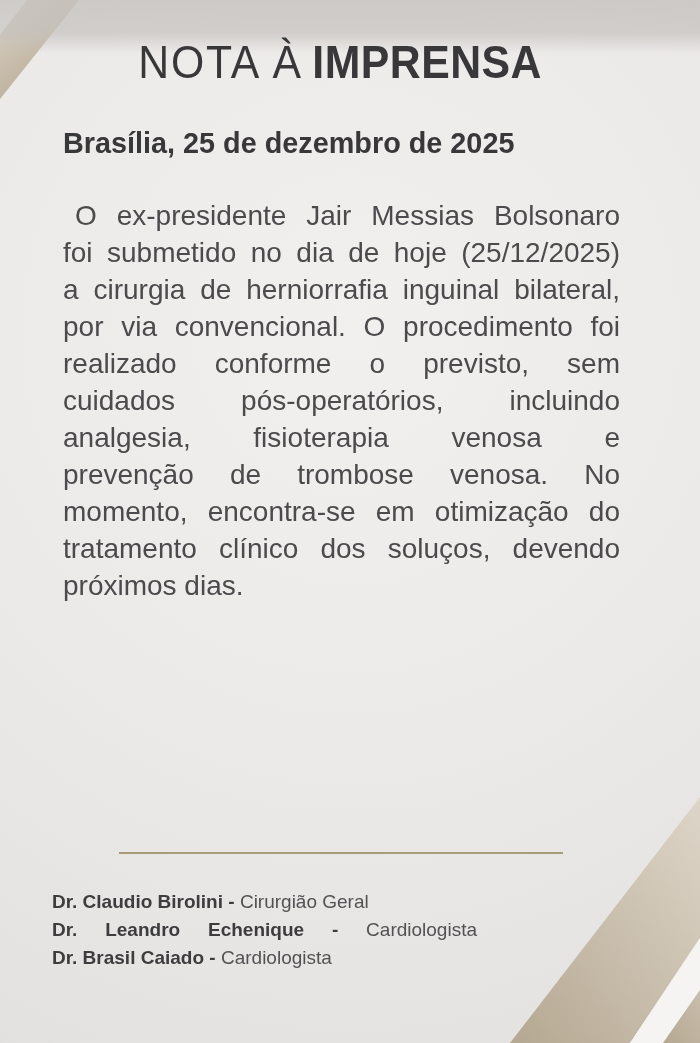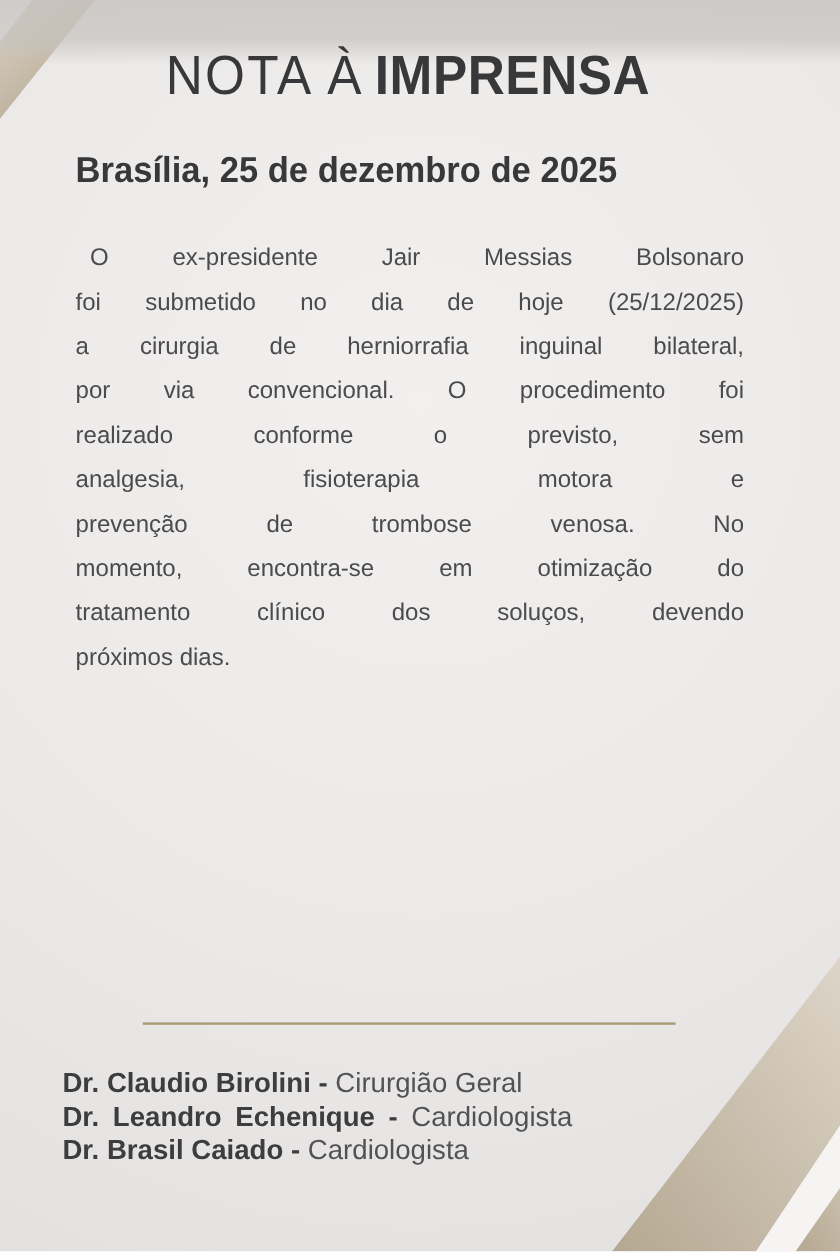--- a/index.html
+++ b/index.html
@@ -70,21 +70,21 @@
     transform: scaleX(0.96);
     transform-origin: 0 0;
     white-space: nowrap;
   }
 
   .body-paragraph {
     position: absolute;
     top: 197px;
     left: 63px;
     width: 557px;
-    font-size: 20px;
+    font-size: 28px;
     line-height: 37px;
     color: var(--body-color, #4b4b4d);
   }
   .body-line {
     text-align: justify;
     text-align-last: left;
   }
   .body-line.stretch {
     text-align: justify;
     text-align-last: justify;
@@ -100,21 +100,21 @@
     width: 444px;
     height: 2px;
     background: var(--divider-color, #a89b78);
   }
 
   .signature-block {
     position: absolute;
     top: 888px;
     left: 52px;
     width: 425px;
-    font-size: 23px;
+    font-size: 19px;
     line-height: 28px;
     color: var(--role-color, #525254);
   }
   .sig-line {
     text-align: justify;
     text-align-last: left;
   }
   .sig-line.stretch {
     text-align-last: justify;
   }
@@ -146,21 +146,22 @@
   </div>
 
   <div class="dateline">Brasília, 25 de dezembro de 2025</div>
 
   <div class="body-paragraph">
       <div class="body-line stretch indent">O ex-presidente Jair Messias Bolsonaro</div>
       <div class="body-line stretch">foi submetido no dia de hoje (25/12/2025)</div>
       <div class="body-line stretch">a cirurgia de herniorrafia inguinal bilateral,</div>
       <div class="body-line stretch">por via convencional. O procedimento foi</div>
       <div class="body-line stretch">realizado conforme o previsto, sem</div>
-      <div class="body-line stretch">analgesia, fisioterapia motora e</div>
+      <div class="body-line stretch">cuidados pós-operatórios, incluindo</div>
+      <div class="body-line stretch">analgesia, fisioterapia venosa e</div>
       <div class="body-line stretch">prevenção de trombose venosa. No</div>
       <div class="body-line stretch">momento, encontra-se em otimização do</div>
       <div class="body-line stretch">tratamento clínico dos soluços, devendo</div>
       <div class="body-line">próximos dias.</div>
     </div>
 
   <div class="divider"></div>
 
   <div class="signature-block">
       <div class="sig-line"><span class="sig-name">Dr. Claudio Birolini -</span> <span class="sig-role">Cirurgião Geral</span></div>

